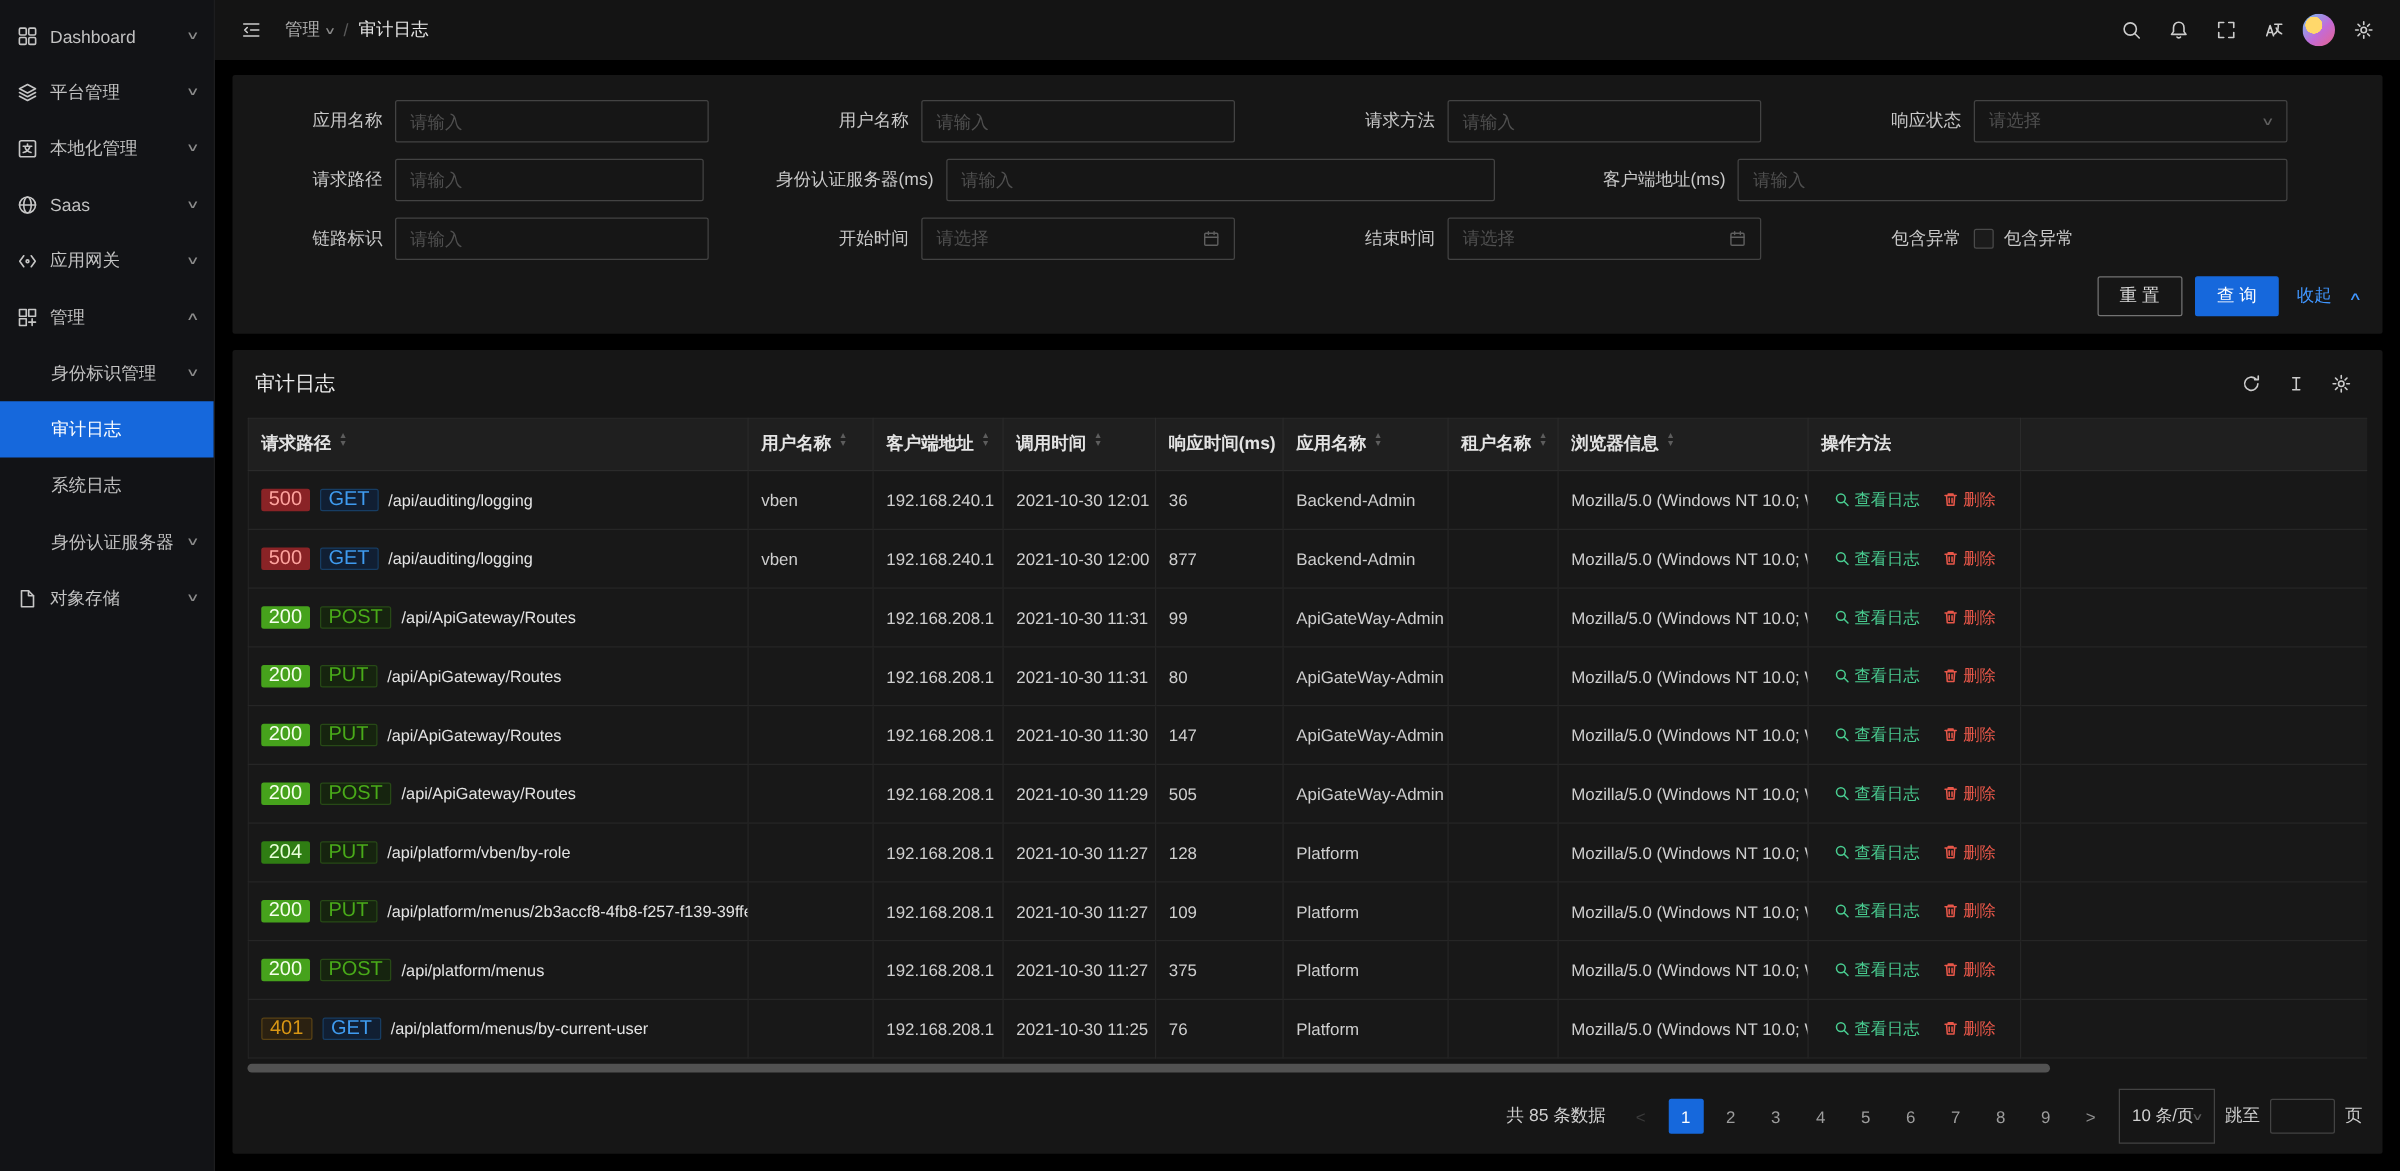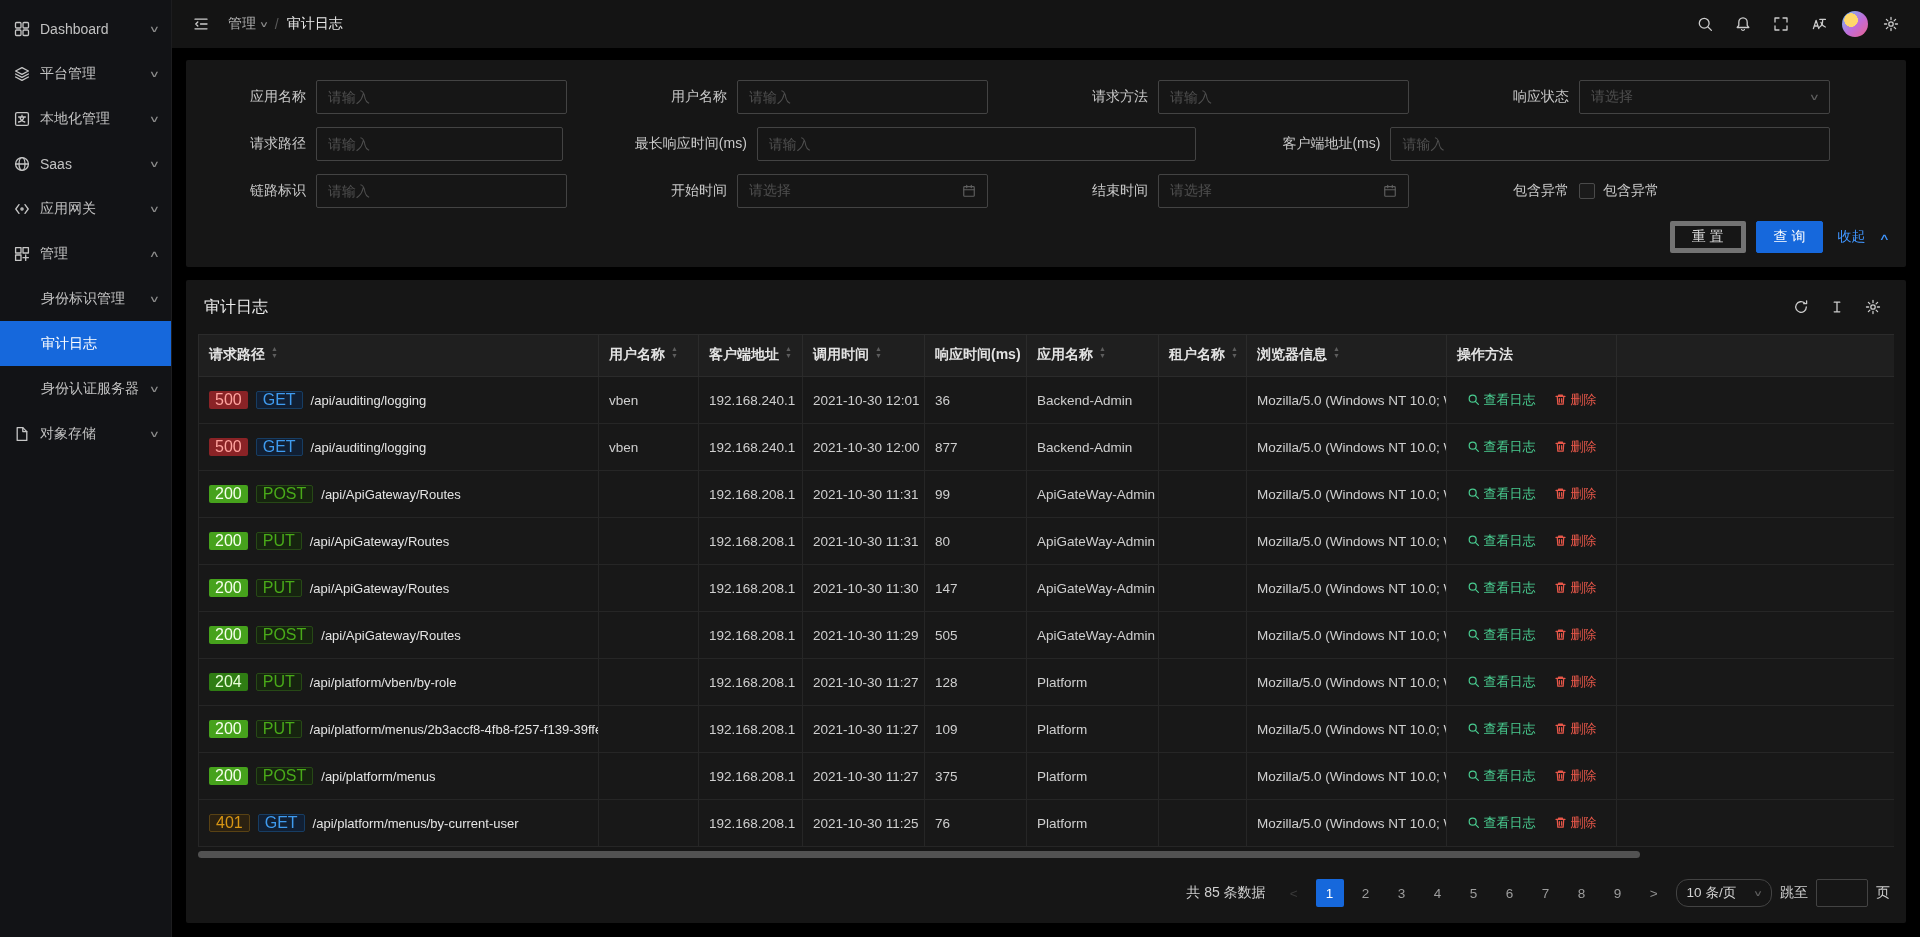--- a/index.html
+++ b/index.html
@@ -47,21 +47,21 @@
   .control.is-select,.control.is-date{cursor:pointer}
   .f-input{flex:1;min-width:0;height:100%;background:transparent;border:none;outline:none;color:#f97316;font:inherit}
   .f-input::placeholder{color:#4f4f4f}
   .ph{flex:1;color:#4f4f4f;overflow:hidden;white-space:nowrap}
   .suffix-caret{font-size:9px;color:#5f5f5f;transform:scaleX(1.7);margin-left:6px}
   .suffix-icon{color:#5f5f5f;margin-left:6px;display:flex}
   .cb-wrap{display:flex;align-items:center;gap:8px;color:#c9c9c9;cursor:pointer}
   .cb-box{width:16px;height:16px;border:1px solid #4a4a4a;border-radius:2px;background:#1b1b1b}
   .f-actions{display:flex;justify-content:flex-end;align-items:center;gap:10px;margin-top:3px}
   .btn{height:32px;padding:0 17px;border-radius:2px;font:inherit;cursor:pointer;display:inline-flex;align-items:center}
-  .btn.default{background:transparent;border:5px solid #737373;color:#d9d9d9}
+  .btn.default{background:transparent;border:1px solid #737373;color:#d9d9d9}
   .btn.primary{background:var(--accent);border:1px solid var(--accent);color:#fff}
   .link-collapse{color:var(--accent-light);display:inline-flex;align-items:center;gap:16px;cursor:pointer;margin-left:4px}
   .lc-caret{font-size:9px;transform:scaleX(1.7)}
 
   
   .table-card{flex:1;min-height:0;display:flex;flex-direction:column;padding:0 12px 6px}
   .tc-header{height:54px;flex-shrink:0;display:flex;align-items:center;justify-content:space-between;padding:0 6px}
   .tc-title{font-size:16px;color:#ececec;font-weight:500}
   .tc-tools{display:flex;align-items:center;gap:6px}
   .table-wrap{flex-shrink:0;overflow:hidden}
@@ -91,21 +91,21 @@
   .hthumb{position:absolute;left:0;top:1px;height:7px;width:85%;background:#525252;border-radius:4px;cursor:pointer}
 
   
   .pagination{margin-top:auto;flex-shrink:0;height:48px;display:flex;align-items:center;justify-content:flex-end;gap:8px;color:#cfcfcf;padding-right:4px}
   .pg-total{margin-right:6px}
   .pg-pages{display:flex;align-items:center;gap:8px}
   .pg-btn{min-width:28px;height:28px;border-radius:2px;display:flex;align-items:center;justify-content:center;cursor:pointer;color:#9d9d9d;font-size:13.5px}
   .pg-btn.active{background:var(--accent);color:#fff}
   .pg-btn.pg-nav{color:#8f8f8f}
   .pg-btn.disabled{color:#3a3a3a;cursor:default}
-  .pg-size{height:28px;border:1px solid #434343;border-radius:12px;padding:0 10px;display:inline-flex;align-items:center;gap:19px;cursor:pointer;color:#d2d2d2;font-size:13.5px}
+  .pg-size{height:44px;border:1px solid #434343;border-radius:0;padding:0 10px;display:inline-flex;align-items:center;gap:0;cursor:pointer;color:#d2d2d2;font-size:13.5px}
   .pg-caret{font-size:8px;transform:scaleX(1.7);color:#5f5f5f}
   .pg-jump-input{width:52px;height:28px;background:transparent;border:1px solid #434343;border-radius:2px;color:#d9d9d9;font:inherit;text-align:center;outline:none}
 
   
   svg.ic{stroke:currentColor;fill:none;stroke-width:1.3;stroke-linecap:round;stroke-linejoin:round;width:16px;height:16px;display:block}
   .menu-icon svg.ic{width:16px;height:16px}
   .suffix-icon svg.ic{width:14px;height:14px}
   .action svg.ic{width:13px;height:13px;stroke-width:1.5}
   .tool-icon svg.ic{width:16px;height:16px}
 </style>
@@ -182,20 +182,23 @@
           </span>
           <span class="mi-label">管理</span>
           <span class="mi-arrow">∧</span>
         </div>
         <div class="menu-item child">
           <span class="mi-label">身份标识管理</span>
           <span class="mi-arrow">∨</span>
         </div>
         <div class="menu-item child active">
           <span class="mi-label">审计日志</span>
+        </div>
+        <div class="menu-item child">
+          <span class="mi-label">系统日志</span>
         </div>
         <div class="menu-item child">
           <span class="mi-label">身份认证服务器</span>
           <span class="mi-arrow">∨</span>
         </div>
         <div class="menu-item">
           <span class="menu-icon">
             <svg class="ic" viewBox="0 0 16 16" aria-hidden="true">
               <path d="M3.2 1.6h5.6l4 4v8.8H3.2z"></path>
               <path d="M8.8 1.6v4h4"></path>
@@ -291,21 +294,21 @@
               </div>
             </div>
             <div class="f-row r2">
               <div class="field">
                 <span class="f-label">请求路径</span>
                 <div class="control">
                   <input class="f-input" placeholder="请输入" style="">
                 </div>
               </div>
               <div class="field wide">
-                <span class="f-label">最长响应时间(ms)</span>
+                <span class="f-label">身份认证服务器(ms)</span>
                 <div class="control">
                   <input class="f-input" placeholder="请输入" style="">
                 </div>
               </div>
               <div class="field wide">
                 <span class="f-label">客户端地址(ms)</span>
                 <div class="control">
                   <input class="f-input" placeholder="请输入" style="">
                 </div>
               </div>

